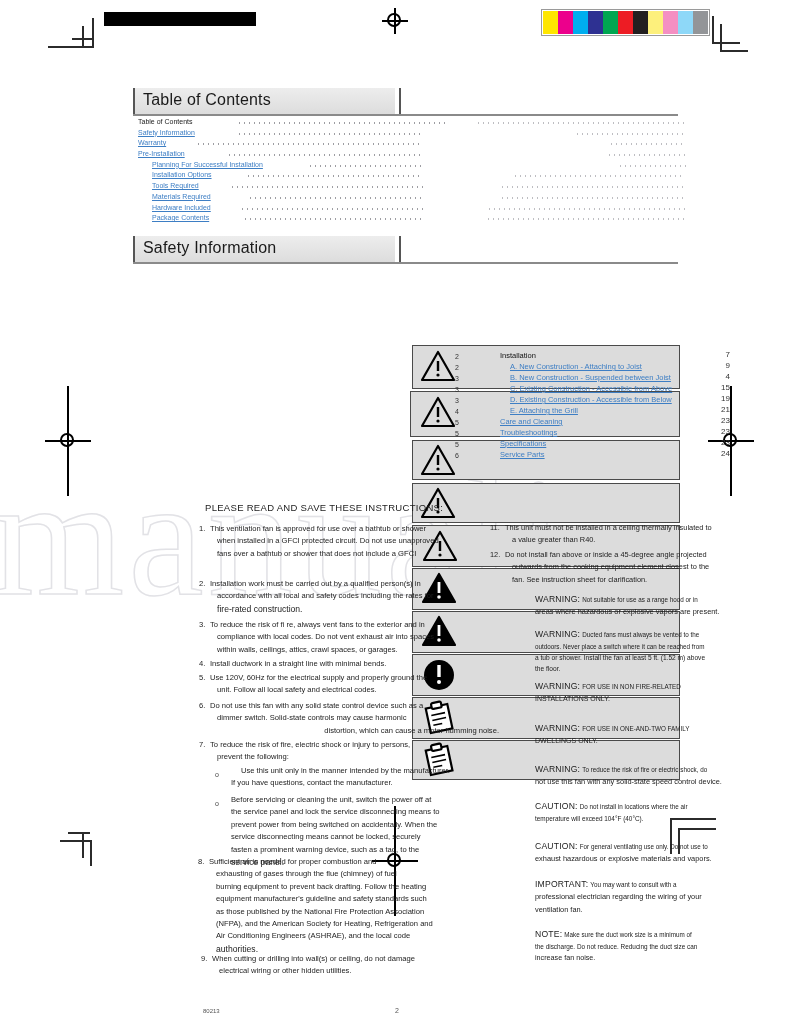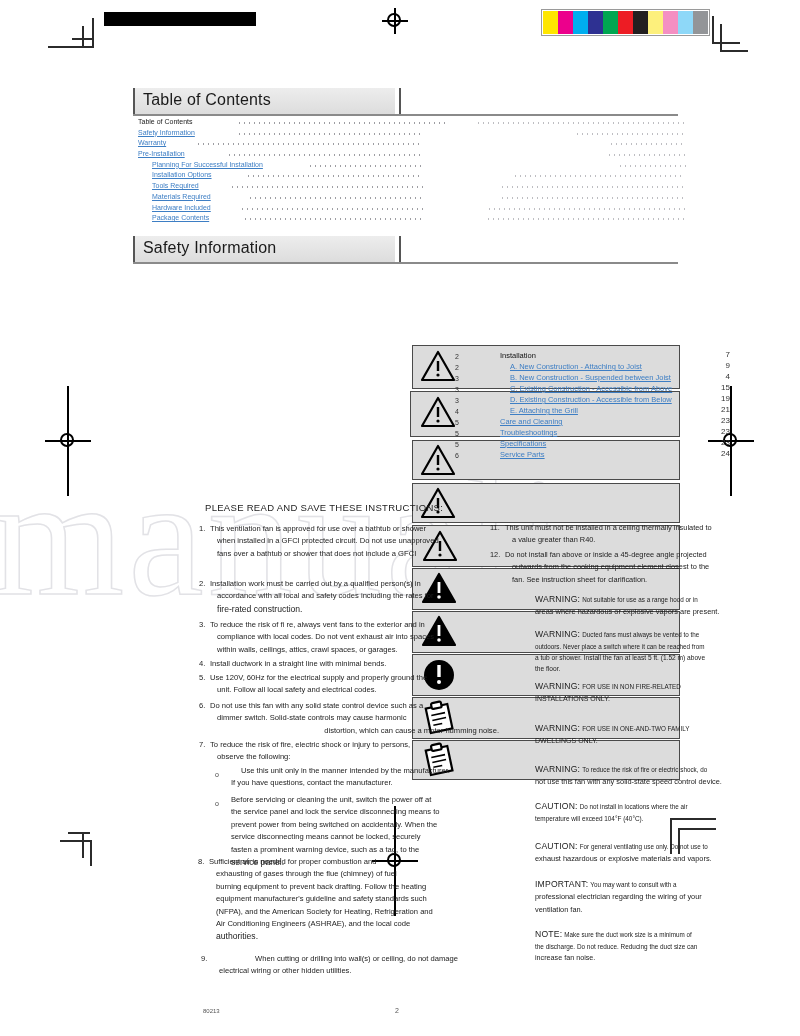--- a/index.html
+++ b/index.html
@@ -415,21 +415,21 @@
   <div class="txt" style="left:199px;top:700px;width:300px;">
     <span class="n">6.</span>
     <span class="b" style="margin-left:11px;">Do not use this fan with any solid state control          device such as a</span>
     <span class="b" style="margin-left:18px;">dimmer switch. Solid-state controls may cause harmonic</span>
     <span class="b" style="margin-left:18px;text-align:right;">distortion, which can cause a motor humming noise.</span>
   </div>
 
   <div class="txt" style="left:199px;top:739px;width:300px;">
     <span class="n">7.</span>
     <span class="b" style="margin-left:11px;">To reduce the risk of fire, electric shock or injury to persons,</span>
-    <span class="b" style="margin-left:18px;">observe the following:</span>
+    <span class="b" style="margin-left:18px;">prevent the following:</span>
   </div>
 
   <div class="txt" style="left:215px;top:765px;width:290px;">
     <span class="bullet-o" style="left:0;top:4px;">o</span>
     <span class="b" style="margin-left:16px;padding-left:10px;">Use this unit only in the manner intended by          the manufacturer.</span>
     <span class="b" style="margin-left:16px;">If you have questions, contact the manufacturer.</span>
   </div>
 
   <div class="txt" style="left:215px;top:794px;width:290px;">
     <span class="bullet-o" style="left:0;top:4px;">o</span>
@@ -440,28 +440,29 @@
     <span class="b" style="margin-left:16px;">fasten a prominent warning device, such as a tag, to the</span>
     <span class="b" style="margin-left:16px;font-size:8.6px;">service panel.</span>
   </div>
 
   <div class="txt" style="left:198px;top:856px;width:300px;">
     <span class="n">8.</span>
     <span class="b" style="margin-left:11px;">Sufficient air is needed for proper combustion and</span>
     <span class="b" style="margin-left:18px;">exhausting of gases through the flue (chimney) of fuel</span>
     <span class="b" style="margin-left:18px;">burning equipment to prevent back drafting. Follow the heating</span>
     <span class="b" style="margin-left:18px;">equipment manufacturer's guideline and safety standards such</span>
+    <span class="b" style="margin-left:18px;">as those published by the National Fire Protection Association</span>
     <span class="b" style="margin-left:18px;">(NFPA), and the American Society for Heating, Refrigeration and</span>
     <span class="b" style="margin-left:18px;">Air Conditioning Engineers (ASHRAE), and the local code</span>
     <span class="b" style="margin-left:18px;font-size:8.6px;">authorities.</span>
   </div>
 
   <div class="txt" style="left:201px;top:953px;width:300px;">
     <span class="n">9.</span>
-    <span class="b" style="margin-left:11px;text-align:center;">When cutting or drilling into wall(s) or ceiling, do not damage</span>
+    <span class="b" style="margin-left:11px;">When cutting or drilling into wall(s) or ceiling, do not damage</span>
     <span class="b" style="margin-left:18px;">electrical wiring or other hidden utilities.</span>
   </div>
 
 
   <div class="rcol" style="left:505px;top:522px;width:250px;">
     <span class="rnum" style="left:-15px;top:0;">11.</span>
     <span class="b" style="display:block;">This unit must not be installed in a ceiling thermally insulated to</span>
     <span class="b" style="display:block;margin-left:7px;">a value greater than R40.</span>
   </div>
   <div class="rcol" style="left:505px;top:549px;width:250px;">

